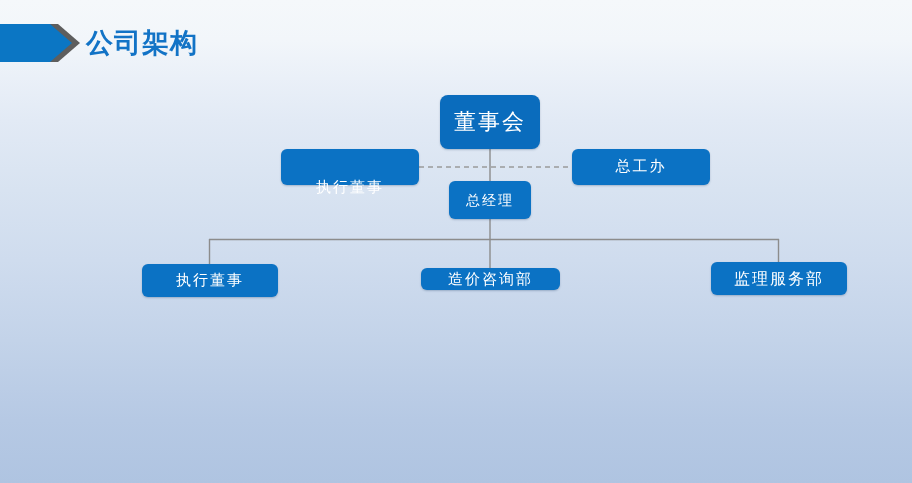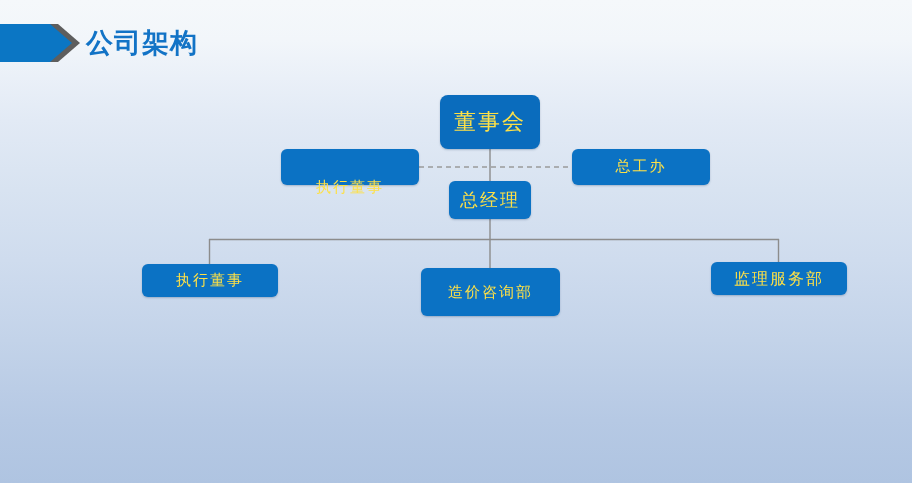--- a/index.html
+++ b/index.html
@@ -93,21 +93,21 @@
     top: 0;
     width: 912px;
     height: 483px;
     pointer-events: none;
   }
 
   .node {
     position: absolute;
     background: #0b72c4;
     border-radius: 6px;
-    color: #fde047;
+    color: #ffffff;
     display: flex;
     align-items: center;
     justify-content: center;
     box-shadow: 0 1px 2px rgba(30,60,100,0.28);
     box-sizing: border-box;
     white-space: nowrap;
   }
   .node-label {
     letter-spacing: 2px;
     line-height: 1;
@@ -127,29 +127,29 @@
   #node-exec .node-label { font-size: 15px; margin-top: 41px; }
 
   #node-chief {
     left: 572px; top: 149px; width: 138px; height: 36px; font-family: Liberation Mono, monospace;
   }
   #node-chief .node-label { font-size: 15px; }
 
   #node-gm {
     left: 449px; top: 181px; width: 82px; height: 38px;
   }
-  #node-gm .node-label { font-size: 18px; }
+  #node-gm .node-label { font-size: 14px; }
 
   #node-bid {
     left: 142px; top: 264px; width: 136px; height: 33px;
   }
   #node-bid .node-label { font-size: 15px; }
 
   #node-cost {
-    left: 421px; top: 268px; width: 139px; height: 48px;
+    left: 421px; top: 268px; width: 139px; height: 22px;
   }
   #node-cost .node-label { font-size: 15px; }
 
   #node-super {
     left: 711px; top: 262px; width: 136px; height: 33px;
   }
   #node-super .node-label { font-size: 16px; }
 </style>
 </head>
 <body>

